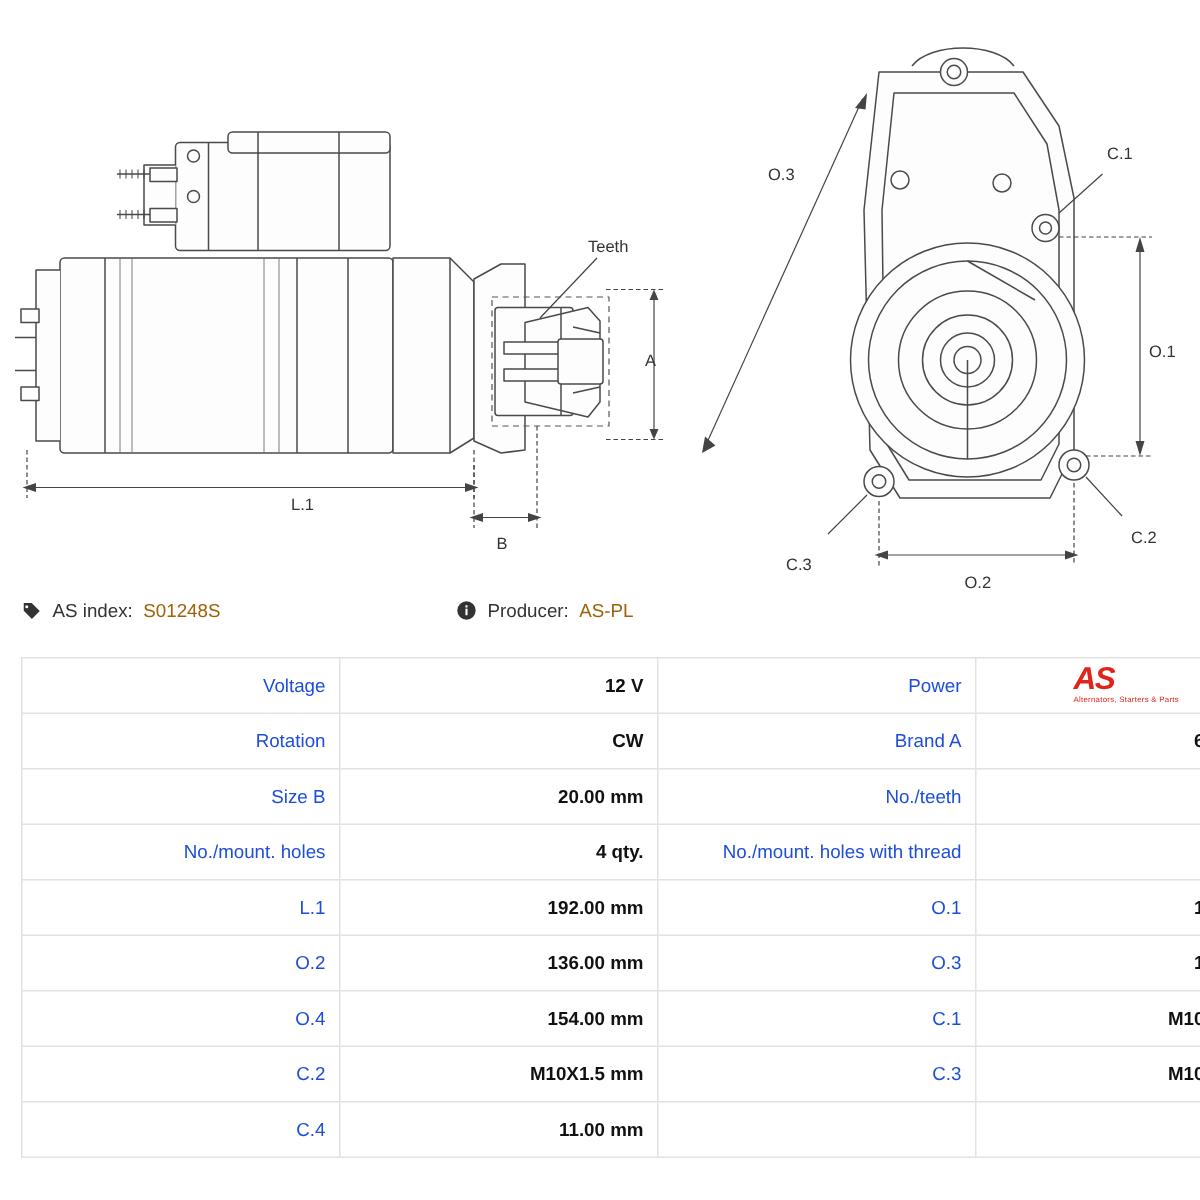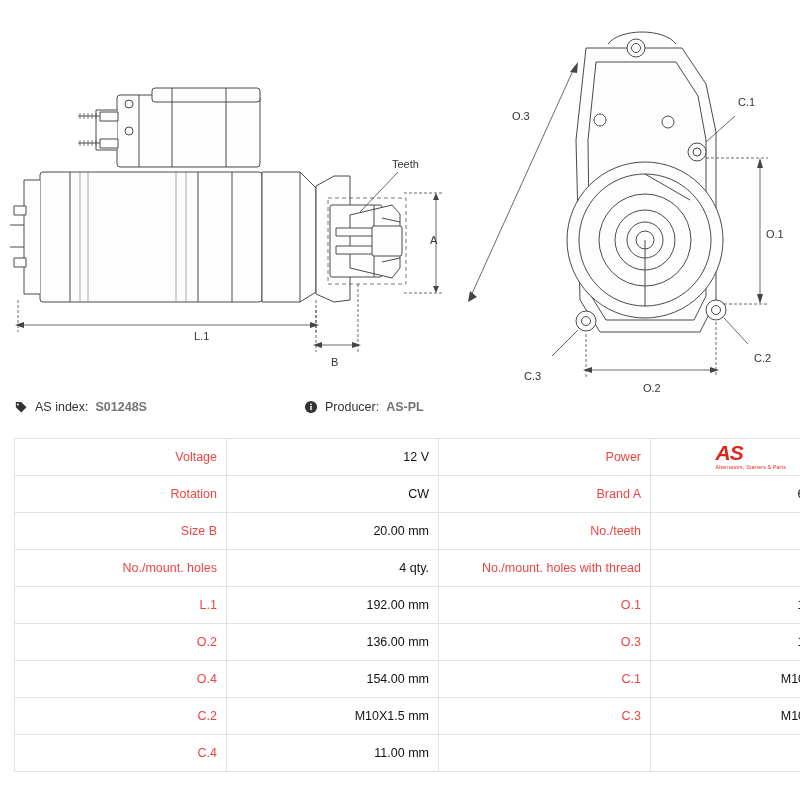--- a/index.html
+++ b/index.html
@@ -45,22 +45,22 @@
   .info-col.c1 { width: 290px; }
   .info-col.c2 { width: 310px; }
   .info-col.c3 { width: 166px; }
 
   .lbl {
     font-size: 12.5px;
     color: #333;
   }
   .val {
     font-size: 12.5px;
-    font-weight: bold;
-    color: #737373;
+    font-weight: normal;
+    color: #a16207;
   }
   .val.red {
     color: #e2231a;
     font-weight: bold;
     font-size: 13px;
     letter-spacing: .2px;
   }
 
   .icon {
     display: inline-flex;
@@ -103,28 +103,29 @@
   }
   table.specs td {
     border: 1px solid #e2e2e2;
     height: 28px;
     padding: 4px 9px;
     font-size: 12.5px;
     vertical-align: middle;
   }
   td.k {
     text-align: right;
-    color: #ef4444;
+    color: #1d4ed8;
     width: 193px;
     margin-left: 15px;
   }
   td.v {
     text-align: right;
     color: #111;
     width: 193px;
+    font-weight: bold;
   }
   .two-line { line-height: 1.15; }
 </style>
 </head>
 <body>
 
 <div class="drawing-area">
   <svg width="800" height="400" viewBox="0 0 800 400" xmlns="http://www.w3.org/2000/svg">
     <g fill="none" stroke="#4a4a4a" stroke-width="1" stroke-linejoin="round">
 

